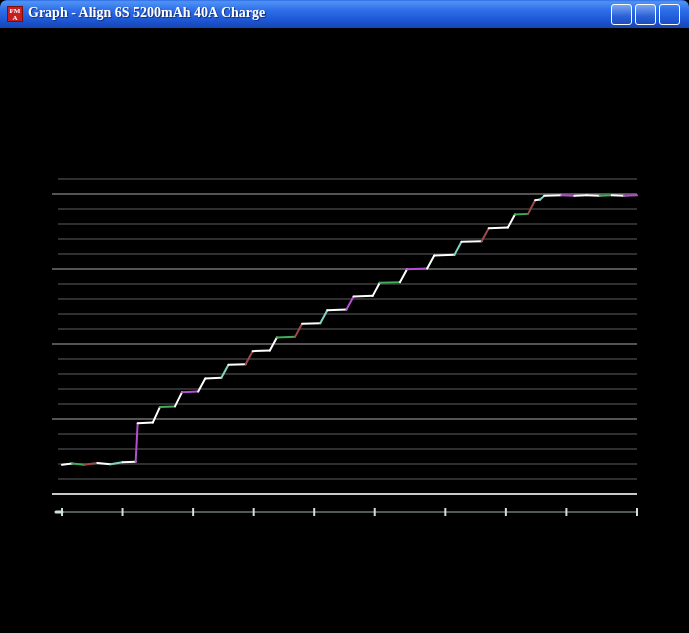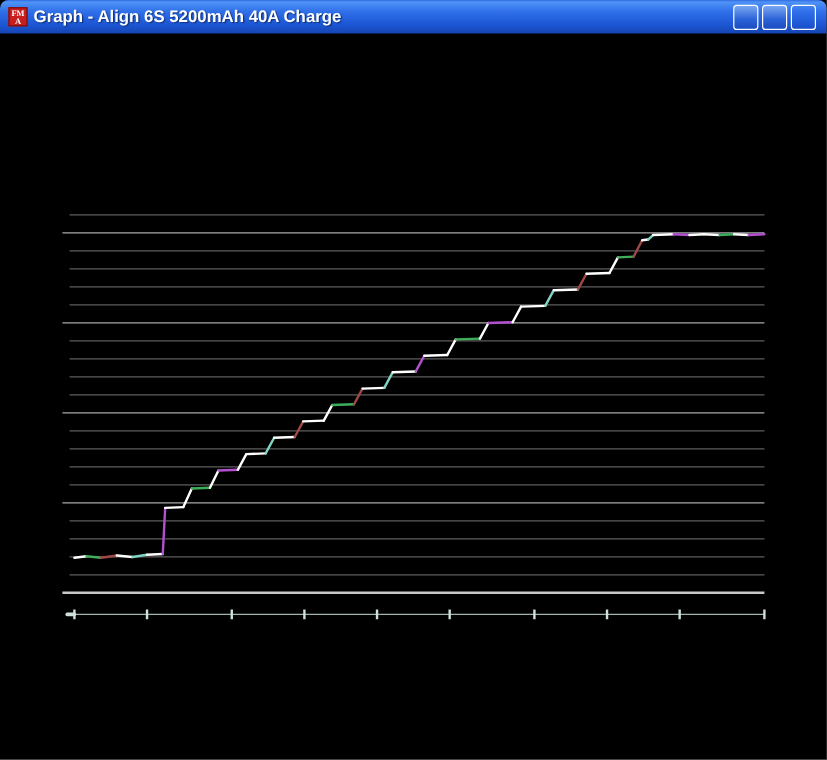--- a/index.html
+++ b/index.html
@@ -12,21 +12,21 @@
     position:absolute;left:0;top:0;width:689px;height:28px;
     background:linear-gradient(180deg,#2e6ae4 0%,#4f93f5 6%,#2f6fe9 35%,#1c55d2 75%,#1545b2 100%);
     border-radius:7px 7px 0 0;
   }
   .titlebar-icon{
     position:absolute;left:7px;top:6px;width:16px;height:16px;background:#c81e1e;
     border:1px solid #7a0d0d;color:#fff;font-family:"Liberation Serif",serif;
     font-weight:bold;font-size:7px;line-height:7px;text-align:center;padding-top:1px;box-sizing:border-box;
   }
   .titlebar-text{
-    position:absolute;left:28px;top:5px;color:#fff;font-family:Liberation Sans, sans-serif;
+    position:absolute;left:28px;top:5px;color:#fff;font-family:Liberation Serif, serif;
     font-weight:bold;font-size:14px;text-shadow:1px 1px 1px #10307a;white-space:nowrap;
   }
   .winbtn{
     position:absolute;top:4px;width:21px;height:21px;border-radius:3px;
     border:1px solid #fff;box-sizing:border-box;cursor:default;
   }
   .winbtn.min{left:611px;background:linear-gradient(180deg,#7aa7f2,#2b61d8 60%,#1c4bbf);}
   .winbtn.max{left:635px;background:linear-gradient(180deg,#7aa7f2,#2b61d8 60%,#1c4bbf);}
   .winbtn.close{left:659px;background:linear-gradient(180deg,#f0a08c,#dd4f33 45%,#b univers;}
   .winbtn.close{background:linear-gradient(180deg,#f2a490,#e05538 45%,#c03318);}

